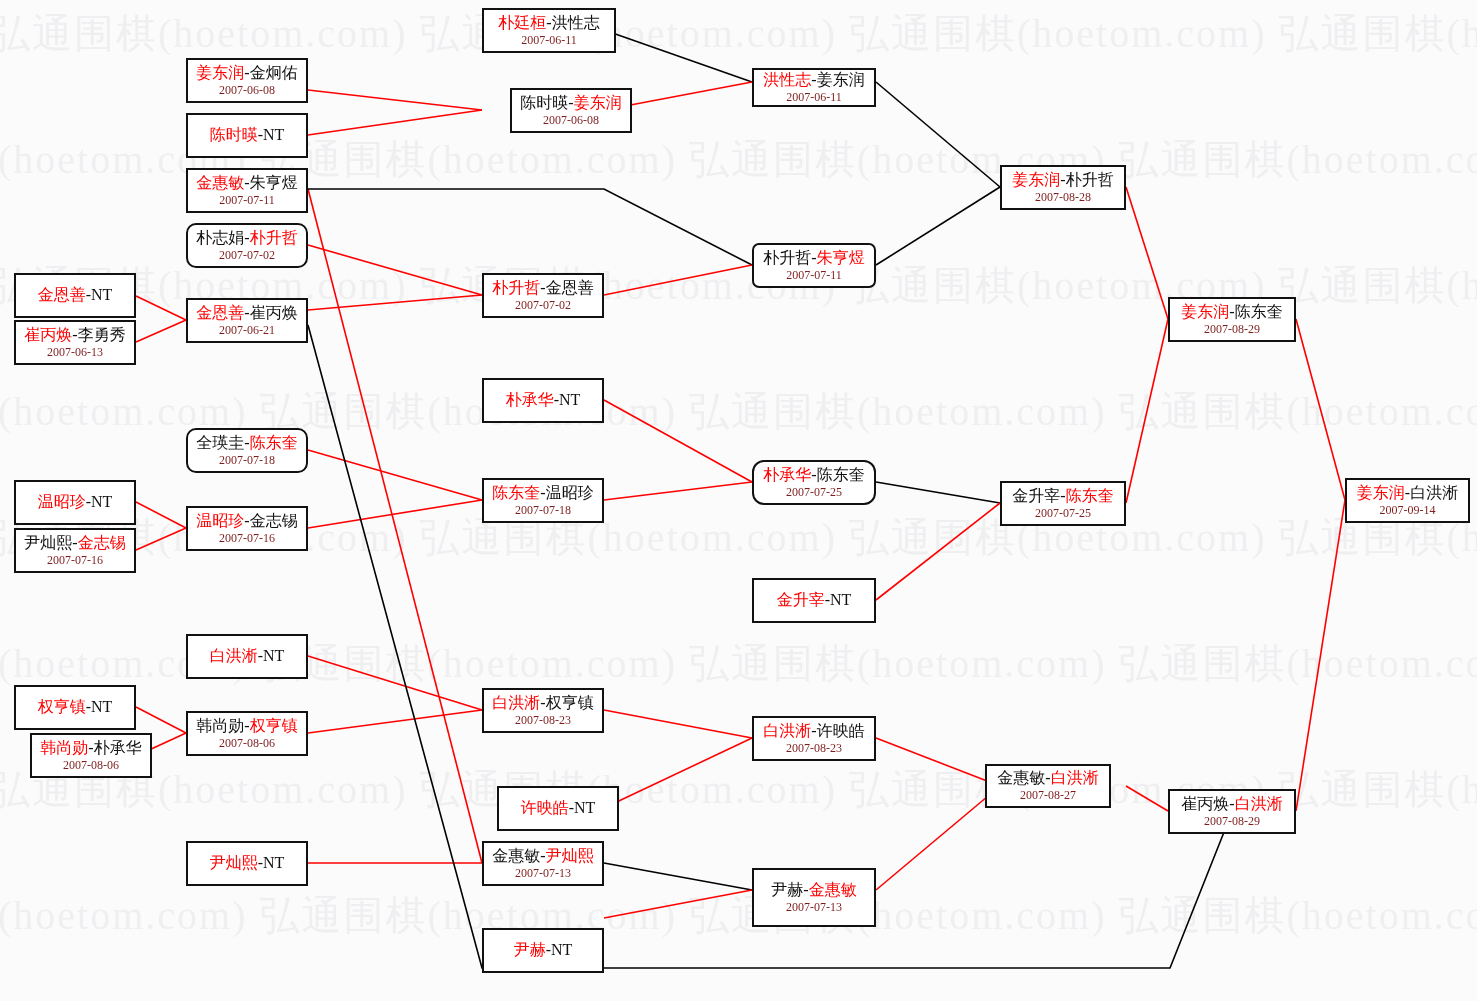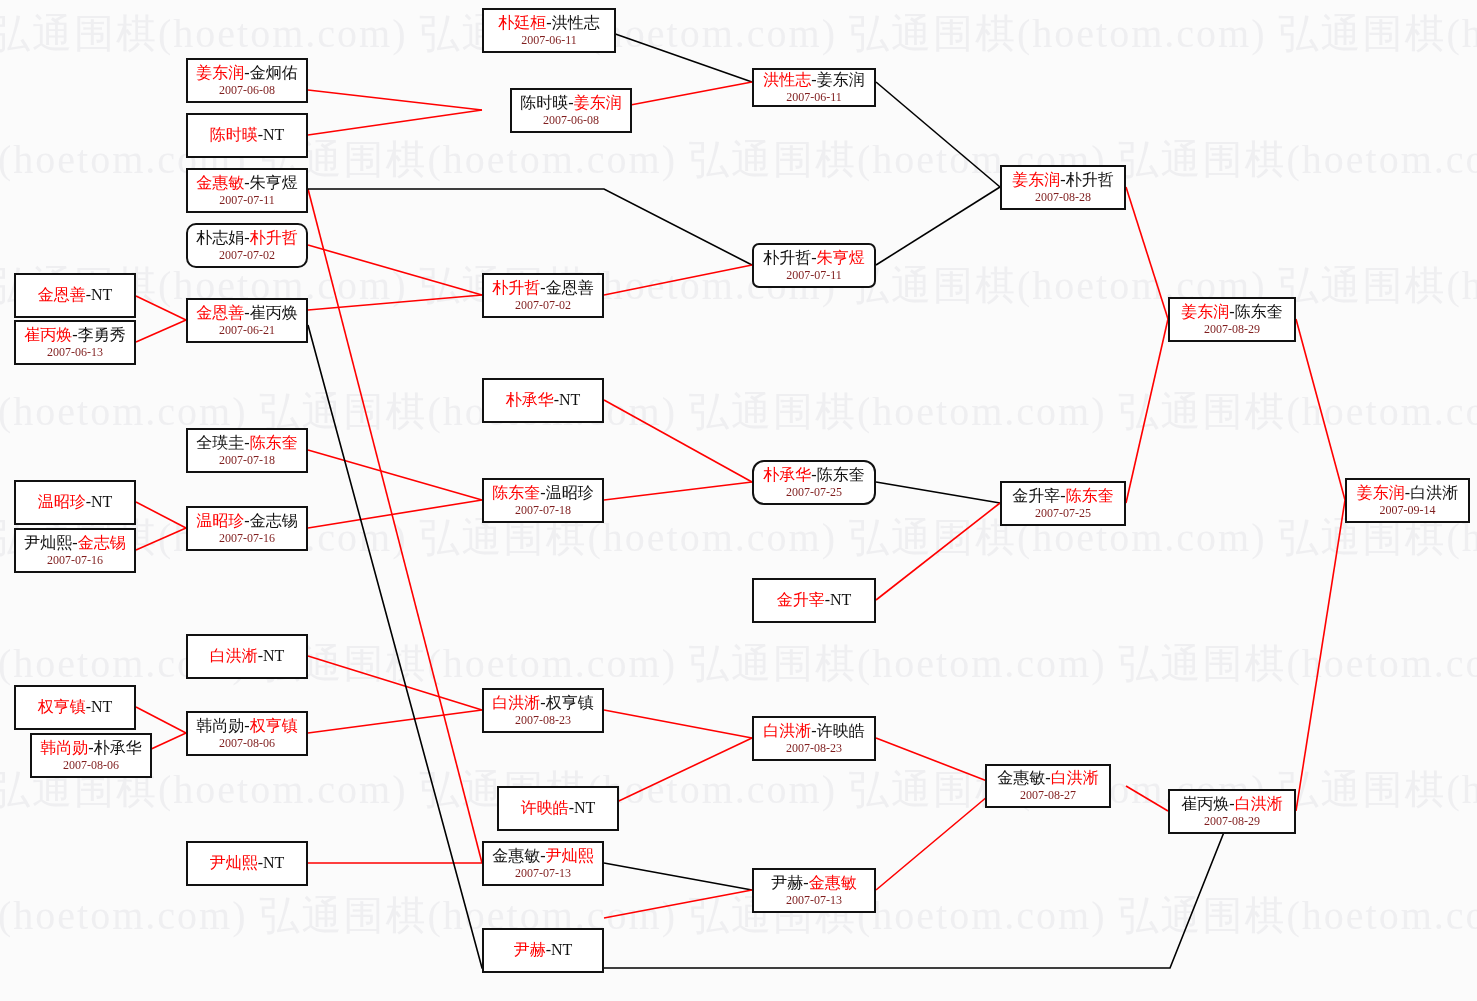--- a/index.html
+++ b/index.html
@@ -126,21 +126,21 @@
         <div class="pair"><span class="w">金恩善</span><span class="sep">-</span><span class="l">NT</span></div>
       </div>
       <div class="node" style="left: 14px; top: 320px; width: 122px; height: 45px; border-color: rgb(17, 17, 17);">
         <div class="pair"><span class="w">崔丙焕</span><span class="sep">-</span><span class="l">李勇秀</span></div>
         <div class="date">2007-06-13</div>
       </div>
       <div class="node" style="left: 186px; top: 298px; width: 122px; height: 45px; border-color: rgb(17, 17, 17);">
         <div class="pair"><span class="w">金恩善</span><span class="sep">-</span><span class="l">崔丙焕</span></div>
         <div class="date">2007-06-21</div>
       </div>
-      <div class="node" style="left: 186px; top: 428px; width: 122px; height: 45px; border-color: rgb(17, 17, 17);">
+      <div class="node" style="left: 186px; top: 428px; width: 122px; height: 45px; border-color: rgb(17, 17, 17); border-radius: 10px;">
         <div class="pair"><span class="l">全瑛圭</span><span class="sep">-</span><span class="w">陈东奎</span></div>
         <div class="date">2007-07-18</div>
       </div>
       <div class="node" style="left: 14px; top: 480px; width: 122px; height: 45px; border-color: rgb(17, 17, 17);">
         <div class="pair"><span class="w">温昭珍</span><span class="sep">-</span><span class="l">NT</span></div>
       </div>
       <div class="node" style="left: 14px; top: 528px; width: 122px; height: 45px; border-color: rgb(17, 17, 17);">
         <div class="pair"><span class="l">尹灿熙</span><span class="sep">-</span><span class="w">金志锡</span></div>
         <div class="date">2007-07-16</div>
       </div>
@@ -210,21 +210,21 @@
         <div class="pair"><span class="w">朴承华</span><span class="sep">-</span><span class="l">陈东奎</span></div>
         <div class="date">2007-07-25</div>
       </div>
       <div class="node" style="left: 752px; top: 578px; width: 124px; height: 45px; border-color: rgb(17, 17, 17);">
         <div class="pair"><span class="w">金升宰</span><span class="sep">-</span><span class="l">NT</span></div>
       </div>
       <div class="node" style="left: 752px; top: 716px; width: 124px; height: 45px; border-color: rgb(17, 17, 17);">
         <div class="pair"><span class="w">白洪淅</span><span class="sep">-</span><span class="l">许映皓</span></div>
         <div class="date">2007-08-23</div>
       </div>
-      <div class="node" style="left: 752px; top: 868px; width: 124px; height: 45px; border-color: rgb(17, 17, 17);">
+      <div class="node" style="left: 752px; top: 868px; width: 124px; height: 59px; border-color: rgb(17, 17, 17);">
         <div class="pair"><span class="l">尹赫</span><span class="sep">-</span><span class="w">金惠敏</span></div>
         <div class="date">2007-07-13</div>
       </div>
       <div class="node" style="left: 1000px; top: 165px; width: 126px; height: 45px; border-color: rgb(17, 17, 17);">
         <div class="pair"><span class="w">姜东润</span><span class="sep">-</span><span class="l">朴升哲</span></div>
         <div class="date">2007-08-28</div>
       </div>
       <div class="node" style="left: 1000px; top: 481px; width: 126px; height: 45px; border-color: rgb(17, 17, 17);">
         <div class="pair"><span class="l">金升宰</span><span class="sep">-</span><span class="w">陈东奎</span></div>
         <div class="date">2007-07-25</div>

